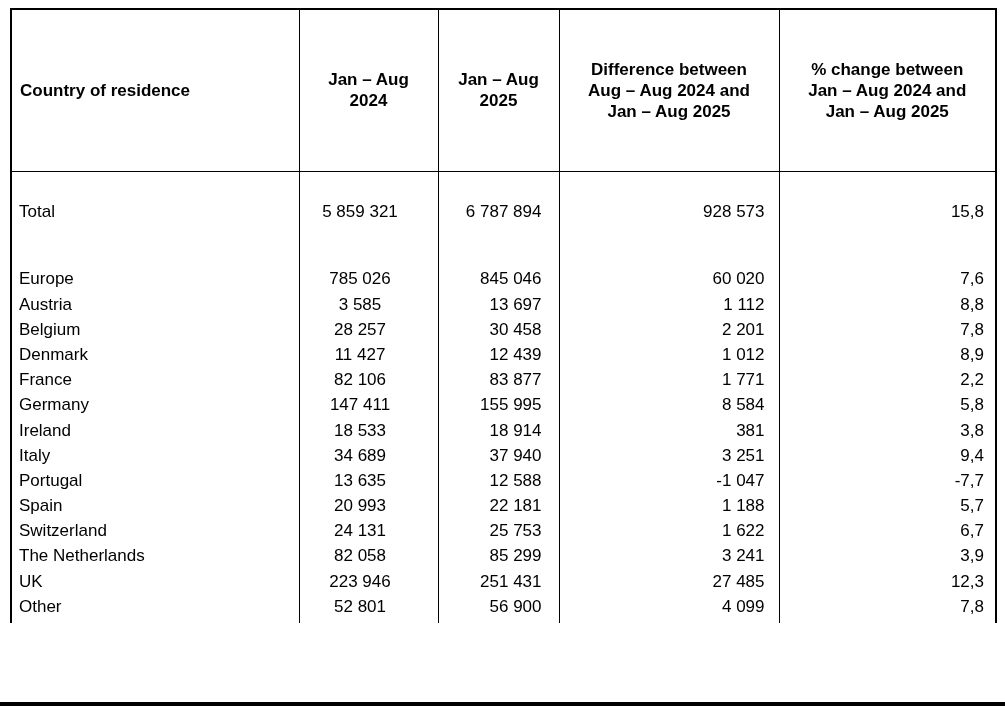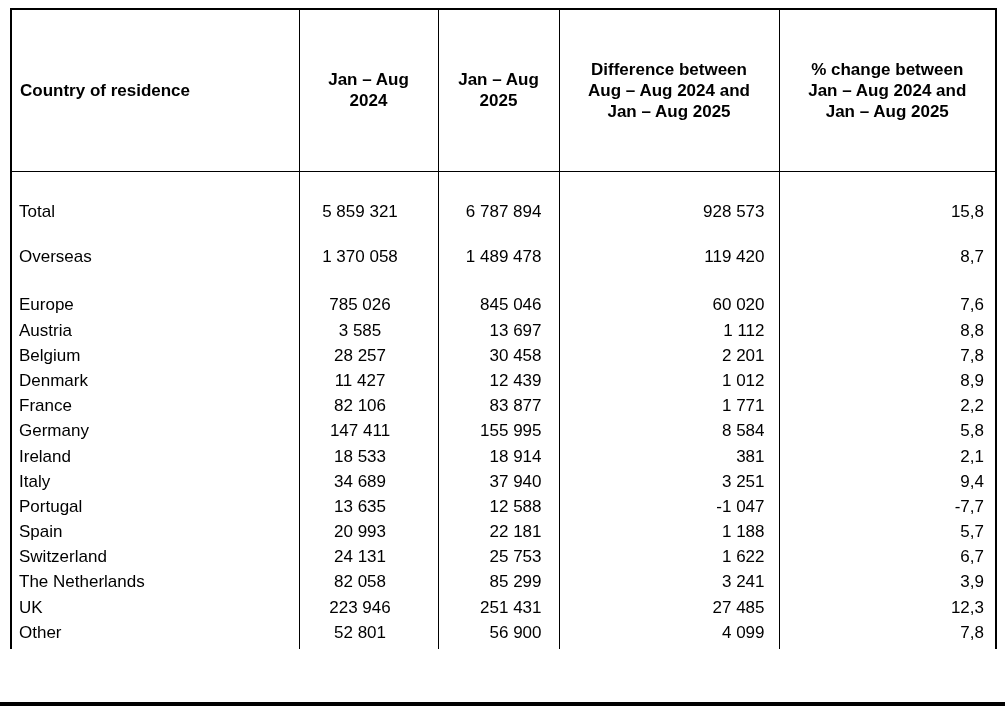--- a/index.html
+++ b/index.html
@@ -105,27 +105,20 @@
           <td class="c3">928 573</td>
           <td class="c4">15,8</td>
         </tr>
         <tr class="spacer-row" style="height: 19px;">
           <td class="c0"></td>
           <td class="c1"></td>
           <td class="c2"></td>
           <td class="c3"></td>
           <td class="c4"></td>
         </tr>
-        <tr class="data-row bold">
-          <td class="c0">Overseas</td>
-          <td class="c1">1 370 058</td>
-          <td class="c2">1 489 478</td>
-          <td class="c3">119 420</td>
-          <td class="c4">8,7</td>
-        </tr>
         <tr class="spacer-row" style="height: 22px;">
           <td class="c0"></td>
           <td class="c1"></td>
           <td class="c2"></td>
           <td class="c3"></td>
           <td class="c4"></td>
         </tr>
         <tr class="data-row bold">
           <td class="c0">Europe</td>
           <td class="c1">785 026</td>
@@ -166,21 +159,21 @@
           <td class="c1">147 411</td>
           <td class="c2">155 995</td>
           <td class="c3">8 584</td>
           <td class="c4">5,8</td>
         </tr>
         <tr class="data-row">
           <td class="c0">Ireland</td>
           <td class="c1">18 533</td>
           <td class="c2">18 914</td>
           <td class="c3">381</td>
-          <td class="c4">2,1</td>
+          <td class="c4">3,8</td>
         </tr>
         <tr class="data-row">
           <td class="c0">Italy</td>
           <td class="c1">34 689</td>
           <td class="c2">37 940</td>
           <td class="c3">3 251</td>
           <td class="c4">9,4</td>
         </tr>
         <tr class="data-row">
           <td class="c0">Portugal</td>

